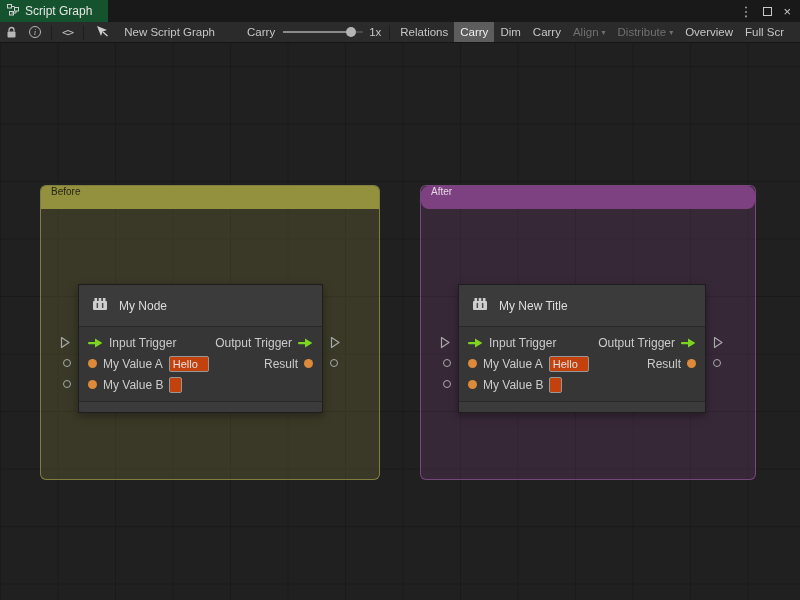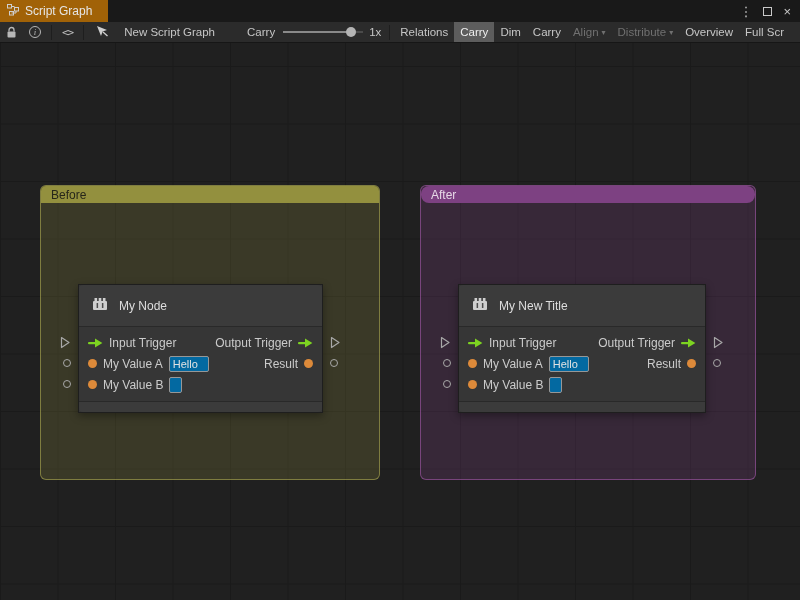--- a/index.html
+++ b/index.html
@@ -8,21 +8,21 @@
     position:relative;
     background:#202020;
     font-family:"Liberation Sans", sans-serif;
     -webkit-user-select:none; user-select:none;
   }
 
   
   .tabbar{ position:absolute; top:0; left:0; right:0; height:22px; background:#191919;
            display:flex; align-items:stretch; }
   .tab{ display:flex; align-items:center; gap:6px; padding:0 16px 0 7px;
-        background:#a16207; color:#e6e6e6; font-size:12px; }
+        background:#14532d; color:#e6e6e6; font-size:12px; }
   .win-buttons{ margin-left:auto; display:flex; align-items:center; gap:11px;
                 padding-right:9px; color:#c9c9c9; font-size:13px; }
   .win-buttons .glyph{ line-height:1; cursor:default; }
   .maxbox{ width:9px; height:9px; border:1px solid #c9c9c9; display:inline-block; }
 
   
   .toolbar{ position:absolute; top:22px; left:0; right:0; height:21px; background:#2b2b2b;
             border-bottom:1px solid #161616; display:flex; align-items:center;
             font-size:11.5px; color:#c6c6c6; overflow:hidden; }
   .tb-icon{ display:flex; align-items:center; justify-content:center; height:100%; padding:0 6px; }
@@ -49,22 +49,22 @@
   .canvas{ position:absolute; top:43px; left:0; right:0; bottom:0;
            background-color:#202020;
            background-image:
              linear-gradient(#1a1a1a 1px, transparent 1px),
              linear-gradient(90deg, #1a1a1a 1px, transparent 1px);
            background-size:57.5px 57.5px;
            background-position:0px 23px; }
 
   
   .group{ position:absolute; border-radius:6px; }
-  .group-header{ height:17px; display:flex; align-items:center; padding:0 10px;
-                 font-size:12px; border-radius:5px 5px 0 0; }
+  .group-header{ height:23px; display:flex; padding:0 10px;
+                 font-size:10px; border-radius:5px 5px 0 0; }
   .group.before{ left:40px; top:142px; width:340px; height:295px;
                  background:rgba(165,162,70,0.20); border:1px solid rgba(185,182,85,0.55); }
   .group.before .group-header{ background:#93903e; color:#26261a; }
   .group.after{ left:420px; top:142px; width:336px; height:295px;
                 background:rgba(150,75,155,0.20); border:1px solid rgba(175,95,180,0.55); }
   .group.after .group-header{ background:#7d4182; color:#e6d7e6;border-radius:8px; }
 
   
   .node{ position:absolute; left:37px; top:98px; width:245px; background:#363636;
          border:1px solid #1e1e1e; border-radius:0; font-size:12px; color:#cbcbcb;
@@ -74,21 +74,21 @@
                 background:#3b3b3b; border-bottom:1px solid #292929; border-radius:4px 4px 0 0;
                 color:#dedede; }
   .node-body{ padding:5px 0 6px; }
   .node-row{ height:21px; display:flex; align-items:center; justify-content:space-between;
              padding:0 9px; }
   .pgroup{ display:flex; align-items:center; gap:6px; }
   .node-footer{ height:11px; background:#3b3b3b; border-top:1px solid #292929;
                 border-radius:0 0 4px 4px; }
   .dot{ width:9px; height:9px; border-radius:50%; background:#dd8a3a; }
   .arrow-ic{ display:flex; align-items:center; }
-  .field{ background:#0369a1; border:1px solid #979797; border-radius:2px; color:#e2e2e2;
+  .field{ background:#c2410c; border:1px solid #979797; border-radius:2px; color:#e2e2e2;
           font-size:11px; height:16px; padding:0 3px; font-family:"Liberation Sans",sans-serif; }
   input.field{ width:40px; outline:none; }
   .field.small{ width:13px; padding:0; }
 
   
   .ext{ position:absolute; }
   .ext-circ{ width:8px; height:8px; border:1px solid #a8a8a8; border-radius:50%; }
   .ext.tri-l{ left:-19px; top:51px; }
   .ext.circ-al{ left:-16px; top:74px; }
   .ext.circ-bl{ left:-16px; top:95px; }

